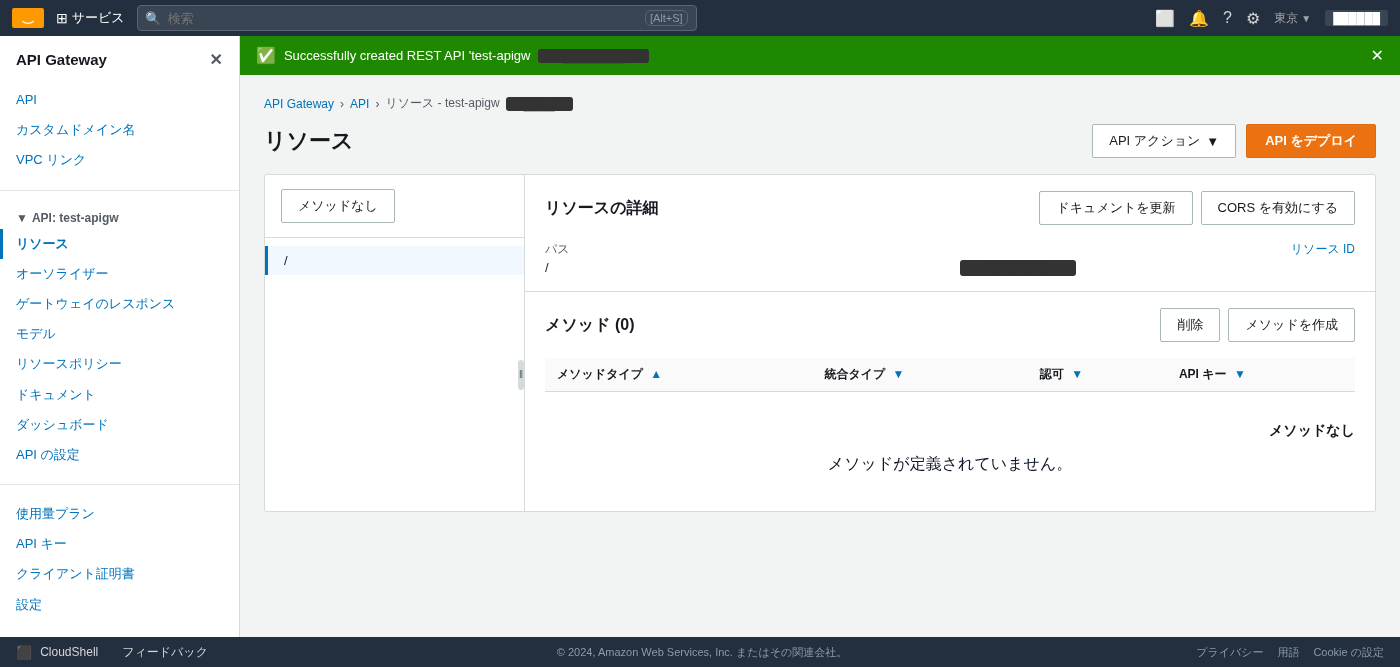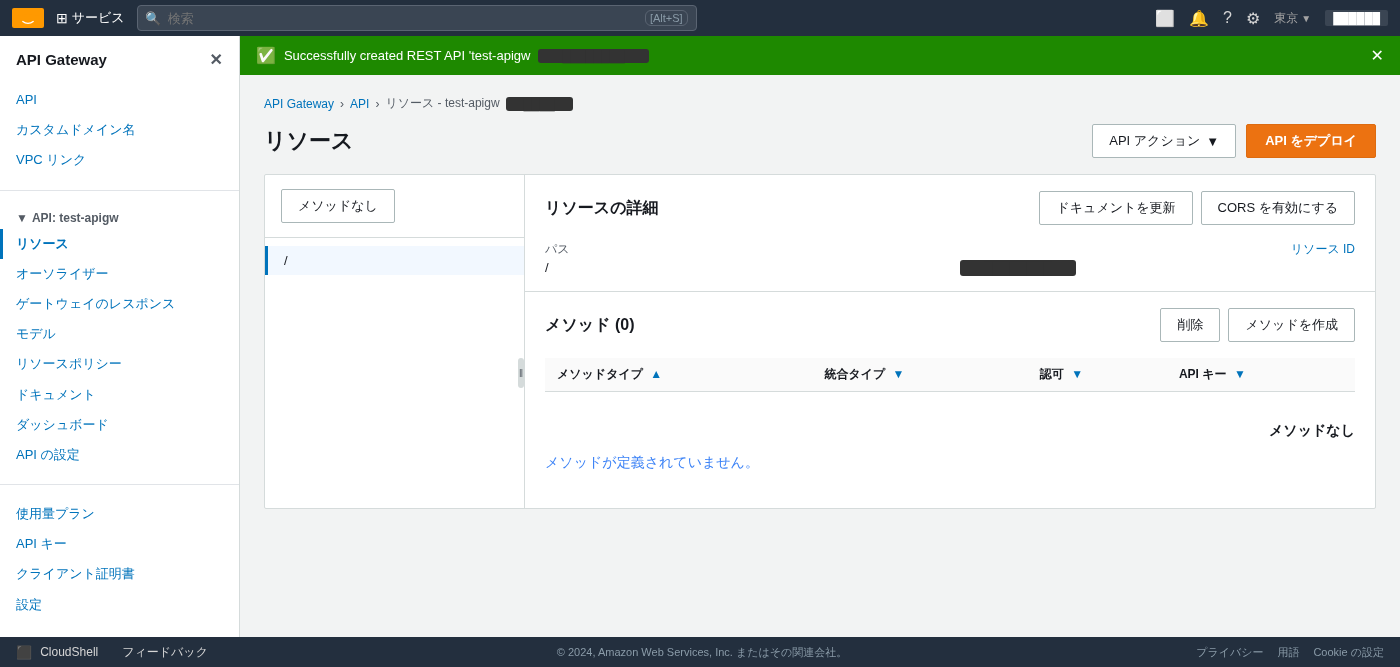--- a/index.html
+++ b/index.html
@@ -352,23 +352,24 @@
       color: #0073bb;
     }
     .methods-empty {
       text-align: right;
       padding: 30px 0 10px;
       color: #16191f;
       font-weight: 700;
       font-size: 14px;
     }
     .methods-empty-sub {
+      text-align: center;
       padding: 4px 0 20px;
-      font-size: 14px;
-      color: #3b82f6;
+      font-size: 16px;
+      color: #0f172a;
     }
 
     
     .bottom-bar {
       background: #232f3e;
       height: 30px;
       display: flex;
       align-items: center;
       padding: 0 16px;
       gap: 16px;

